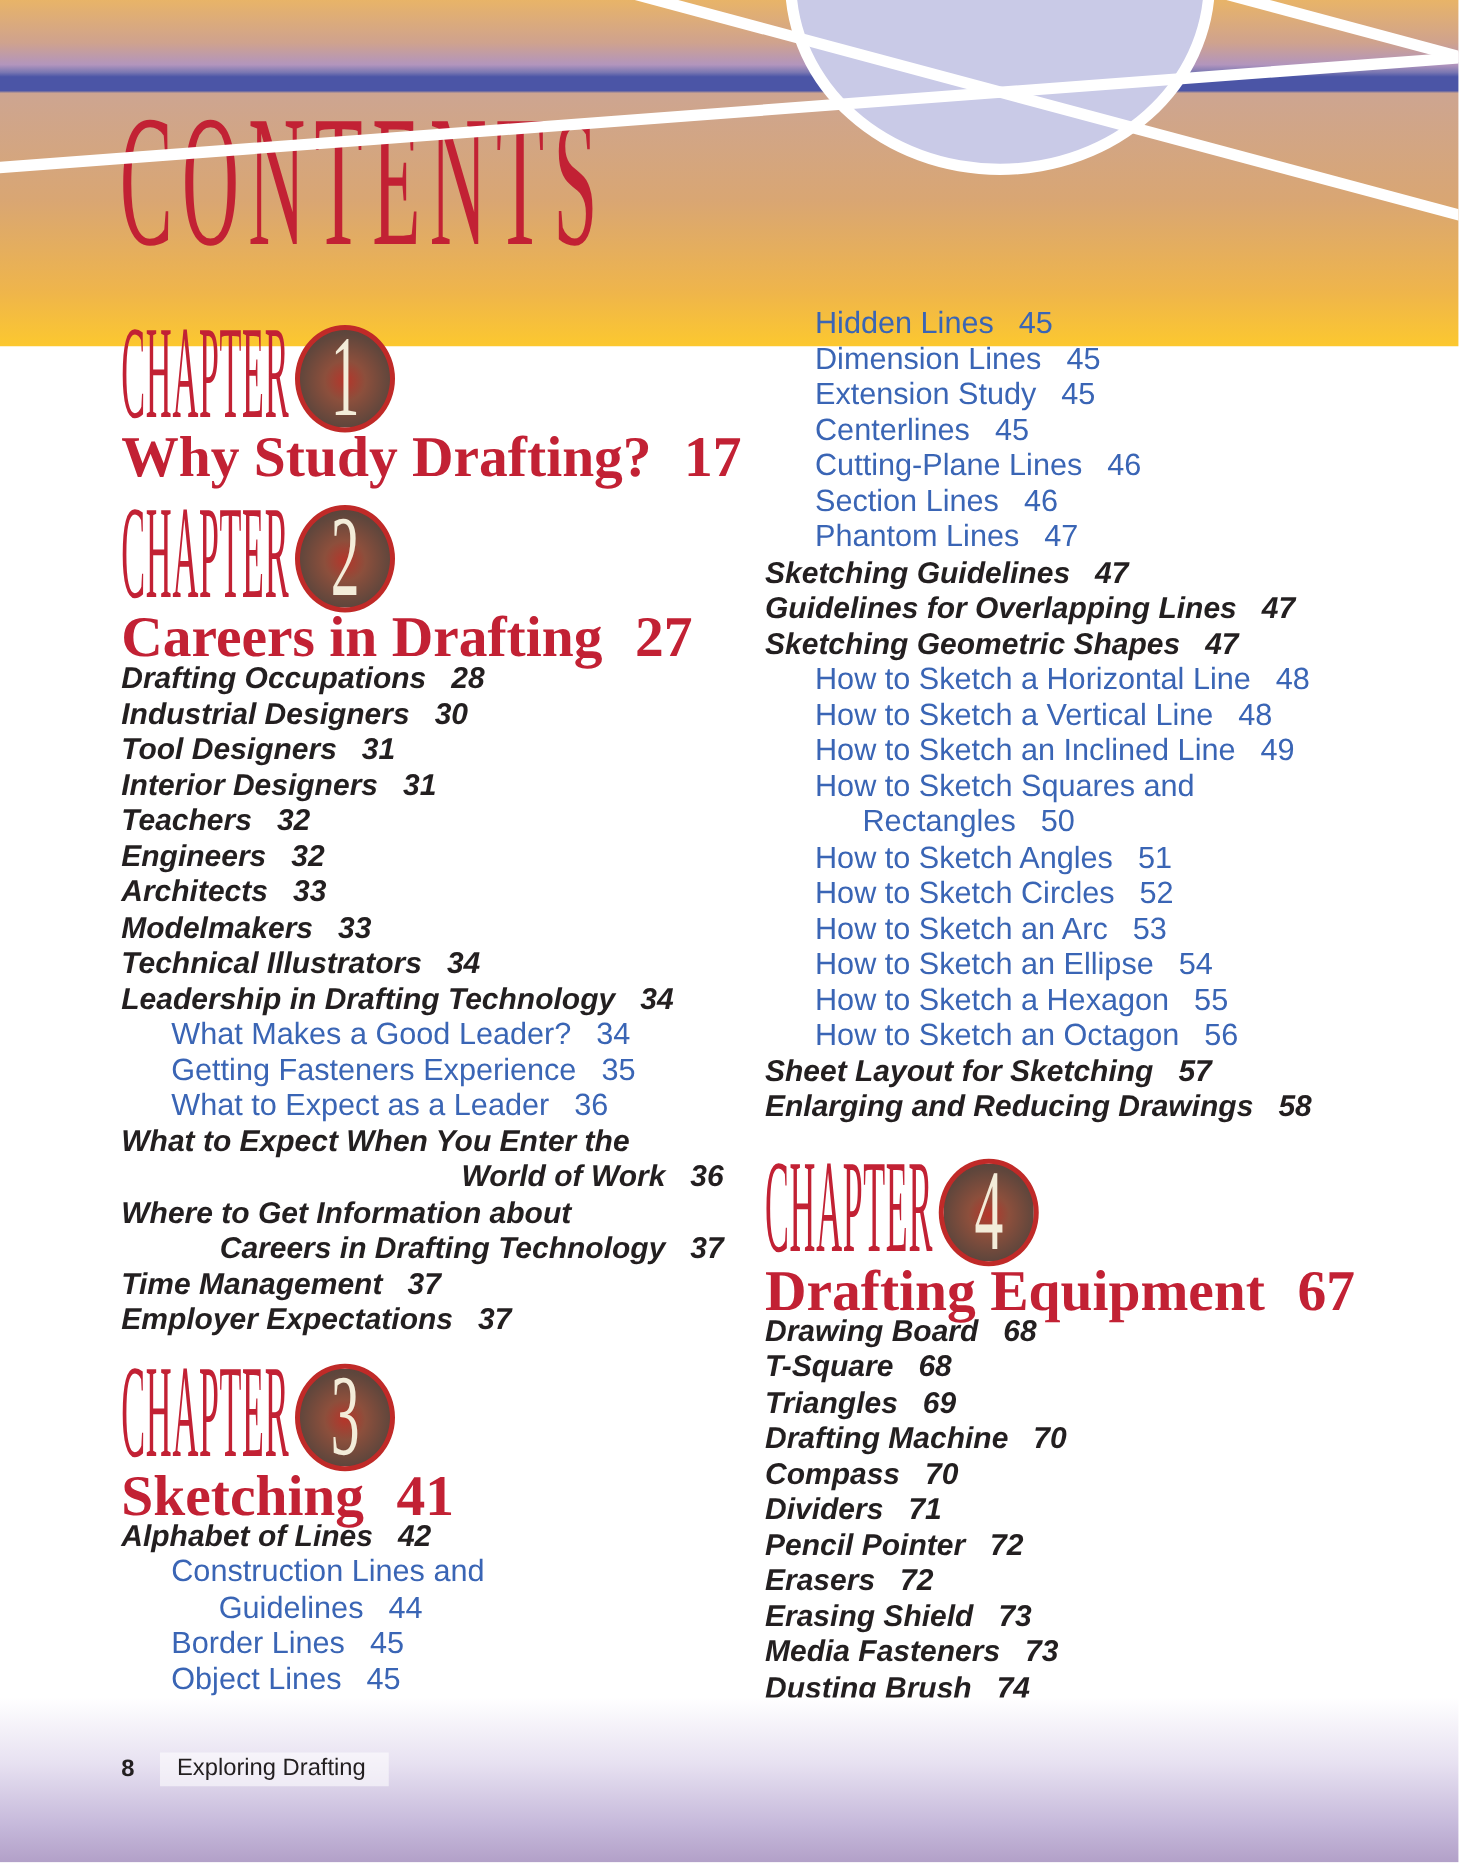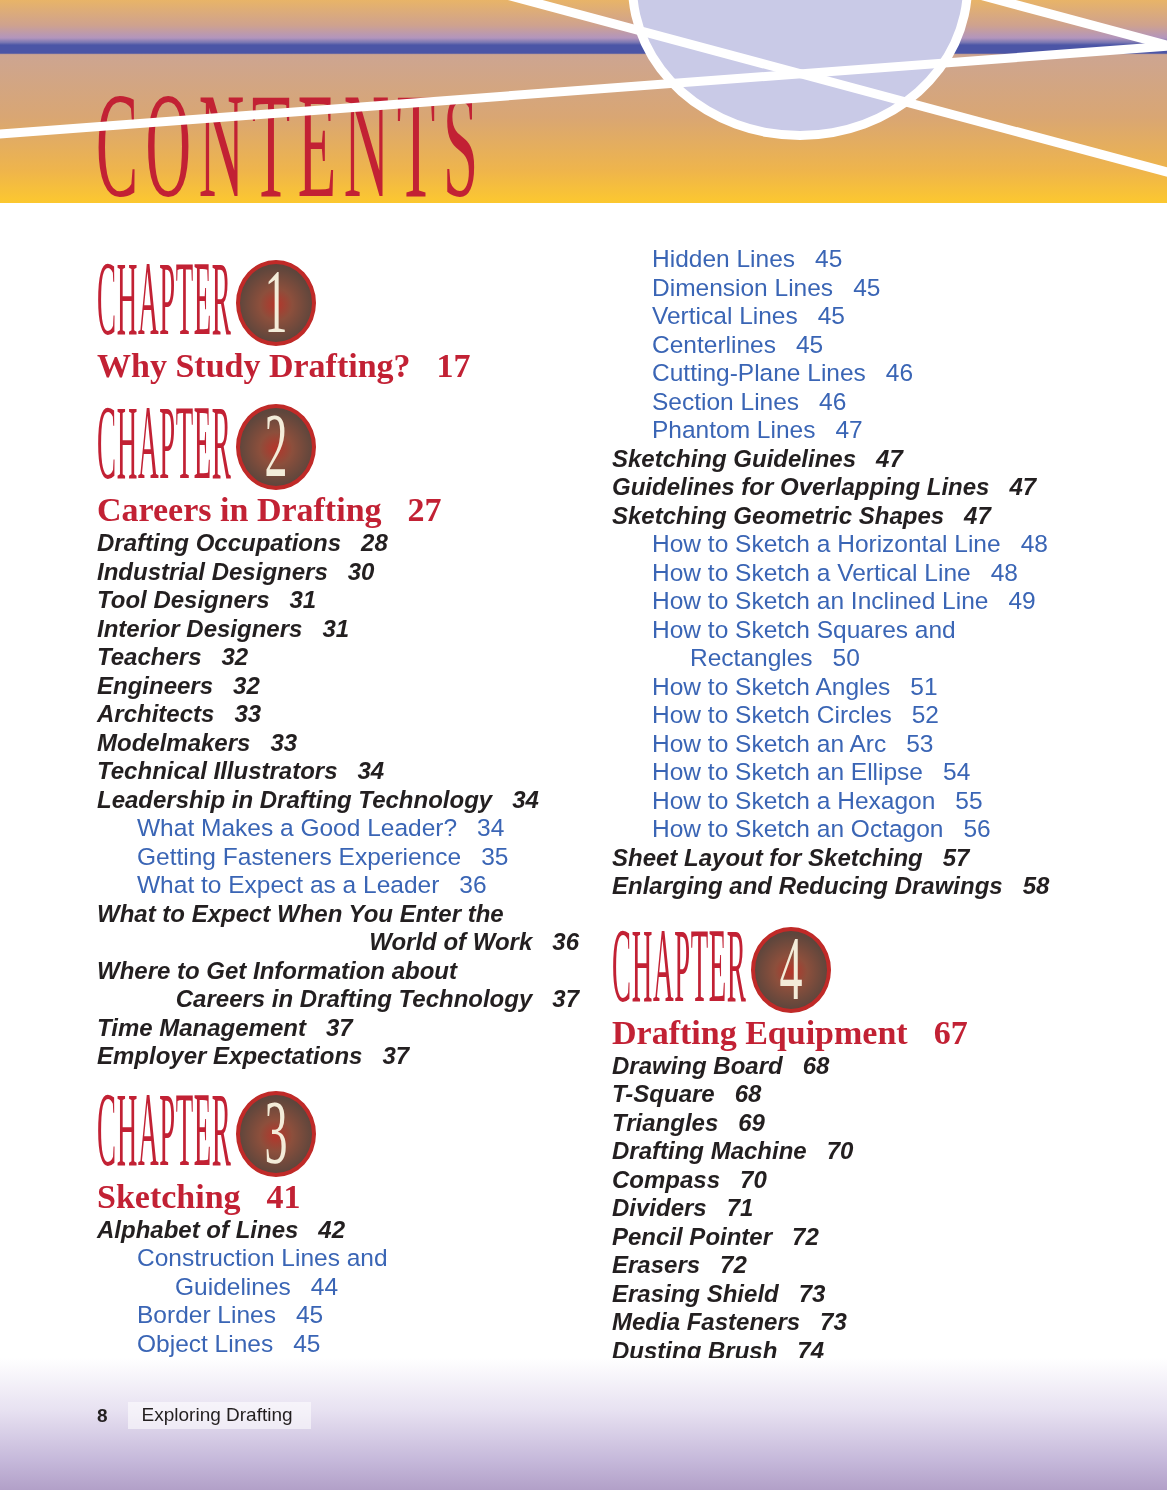--- a/index.html
+++ b/index.html
@@ -9,21 +9,21 @@
   }
   *{box-sizing:border-box;}
   html,body{margin:0;padding:0;background:#fff;}
   .page{
     position:relative;width:1167px;height:1490px;background:#ffffff;
     overflow:hidden;font-family:"Liberation Sans",sans-serif;
   }
 
   
   .page-header{
-    position:absolute;left:0;top:0;width:100%;height:203px;overflow:hidden;
+    position:absolute;left:0;top:0;width:100%;height:277px;overflow:hidden;
     background:linear-gradient(180deg,
       #e8b468 0%, #cfa28e 12.4%, #b295bd 18.7%, #7a77b2 20.9%,
       #4b55a6 22.2%, #4b55a6 26.2%, #cda591 26.9%,
       #d9a673 57.8%, #efb54b 84.4%, #fcc82f 100%);
   }
   .header-ellipse{
     position:absolute;left:628px;top:-168px;width:344px;height:308px;
     border:9px solid #fff;border-radius:50%;background:#c9cae7;
   }
   .deco-line{position:absolute;height:9px;background:#fff;transform-origin:0 50%;}
@@ -65,21 +65,21 @@
       #b5352a 0%, #8c4f3c 30%, #5f463c 68%, #51403a 100%);
     display:flex;align-items:center;justify-content:center;flex:0 0 auto;
   }
   .chapter-num{
     display:block;margin-top:-4px;
     font-family:"Liberation Serif",serif;font-size:92px;line-height:1;
     color:#f3ecd9;transform:scaleX(0.5);
   }
   .chapter-title{
     margin-top:2px;line-height:38px;white-space:nowrap;
-    font-family:"Liberation Serif",serif;font-weight:bold;font-size:34px;color:var(--red);
+    font-family:"Liberation Serif",serif;font-weight:bold;font-size:46px;color:var(--red);
   }
   .ct-pg{margin-left:26px;}
 
   
   .entry{white-space:nowrap;font-size:24px;line-height:28.5px;color:var(--ink);}
   .entry.main,.entry.main-cont{font-weight:bold;font-style:italic;}
   .entry.main-cont{padding-left:22px;text-align:right;}
   .entry.sub,.entry.sub-cont{color:var(--blue);font-weight:normal;font-size:24.5px;}
   .entry.sub{padding-left:40px;}
   .entry.sub-cont{padding-left:78px;}
@@ -172,21 +172,21 @@
           <div class="entry sub no-pg"><span class="lbl">Construction Lines and</span><span class="pg"></span></div>
           <div class="entry sub-cont"><span class="lbl">Guidelines</span><span class="pg">44</span></div>
           <div class="entry sub"><span class="lbl">Border Lines</span><span class="pg">45</span></div>
           <div class="entry sub"><span class="lbl">Object Lines</span><span class="pg">45</span></div>
         </div>
       </div>
     <div class="col col-1">
         <div class="block entries-block">
           <div class="entry sub"><span class="lbl">Hidden Lines</span><span class="pg">45</span></div>
           <div class="entry sub"><span class="lbl">Dimension Lines</span><span class="pg">45</span></div>
-          <div class="entry sub"><span class="lbl">Vertical Lines</span><span class="pg">45</span></div>
+          <div class="entry sub"><span class="lbl">Extension Study</span><span class="pg">45</span></div>
           <div class="entry sub"><span class="lbl">Centerlines</span><span class="pg">45</span></div>
           <div class="entry sub"><span class="lbl">Cutting-Plane Lines</span><span class="pg">46</span></div>
           <div class="entry sub"><span class="lbl">Section Lines</span><span class="pg">46</span></div>
           <div class="entry sub"><span class="lbl">Phantom Lines</span><span class="pg">47</span></div>
           <div class="entry main"><span class="lbl">Sketching Guidelines</span><span class="pg">47</span></div>
           <div class="entry main"><span class="lbl">Guidelines for Overlapping Lines</span><span class="pg">47</span></div>
           <div class="entry main"><span class="lbl">Sketching Geometric Shapes</span><span class="pg">47</span></div>
           <div class="entry sub"><span class="lbl">How to Sketch a Horizontal Line</span><span class="pg">48</span></div>
           <div class="entry sub"><span class="lbl">How to Sketch a Vertical Line</span><span class="pg">48</span></div>
           <div class="entry sub"><span class="lbl">How to Sketch an Inclined Line</span><span class="pg">49</span></div>

